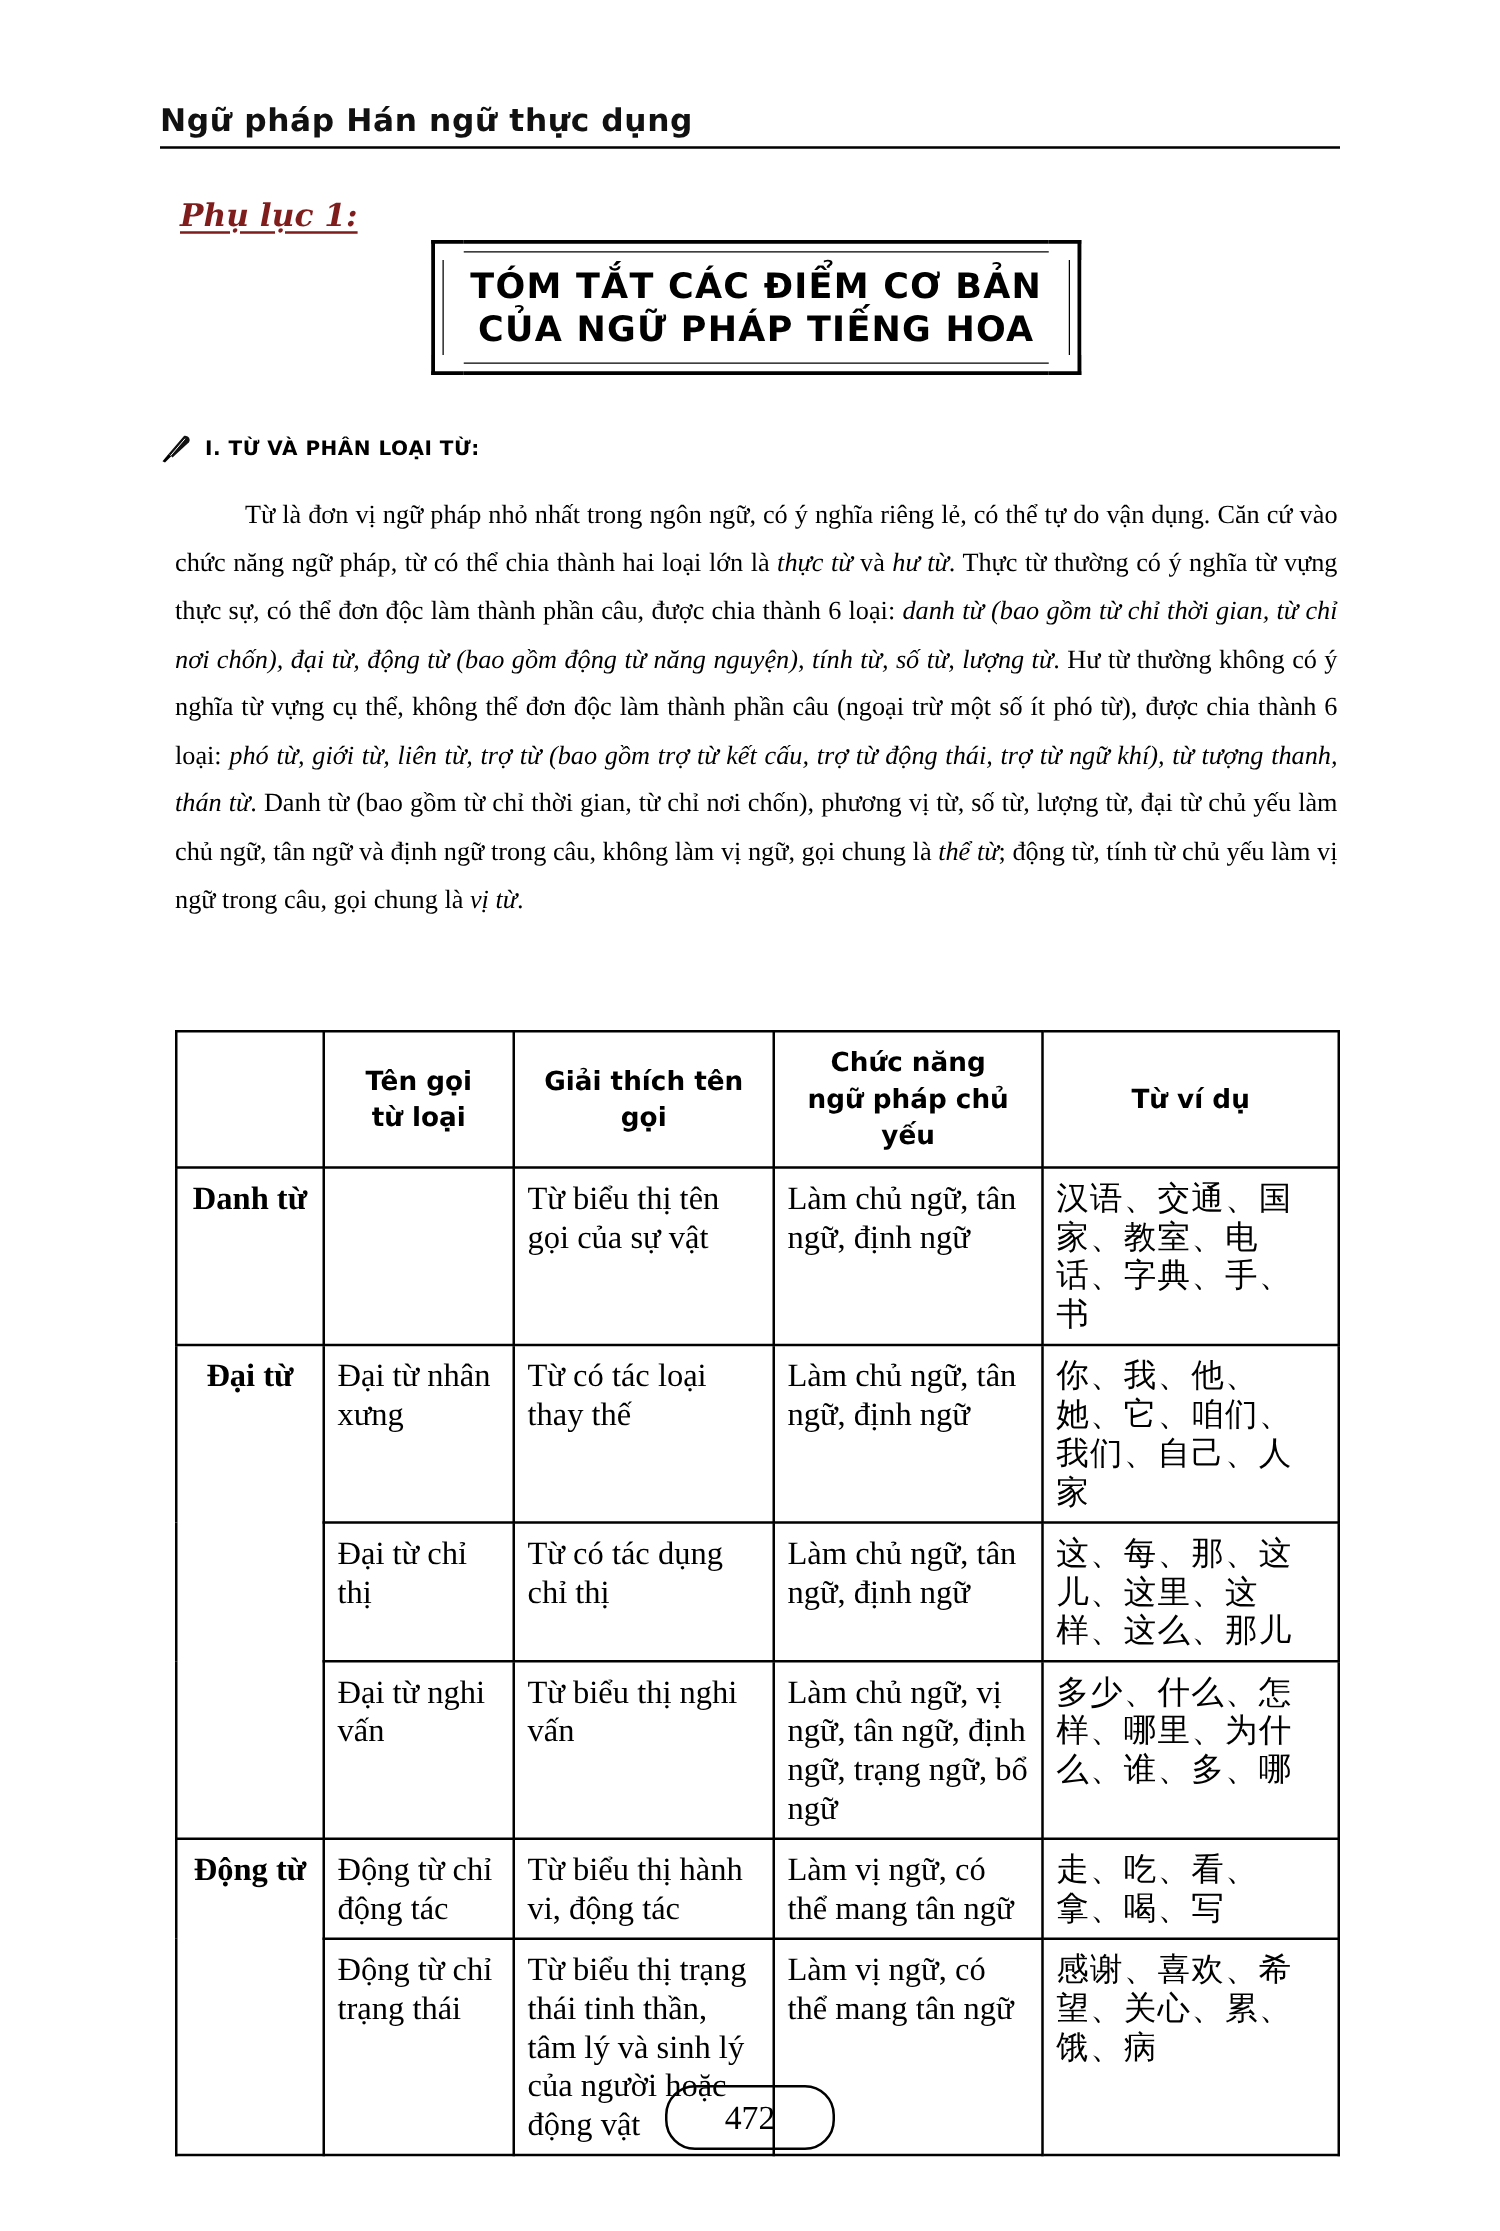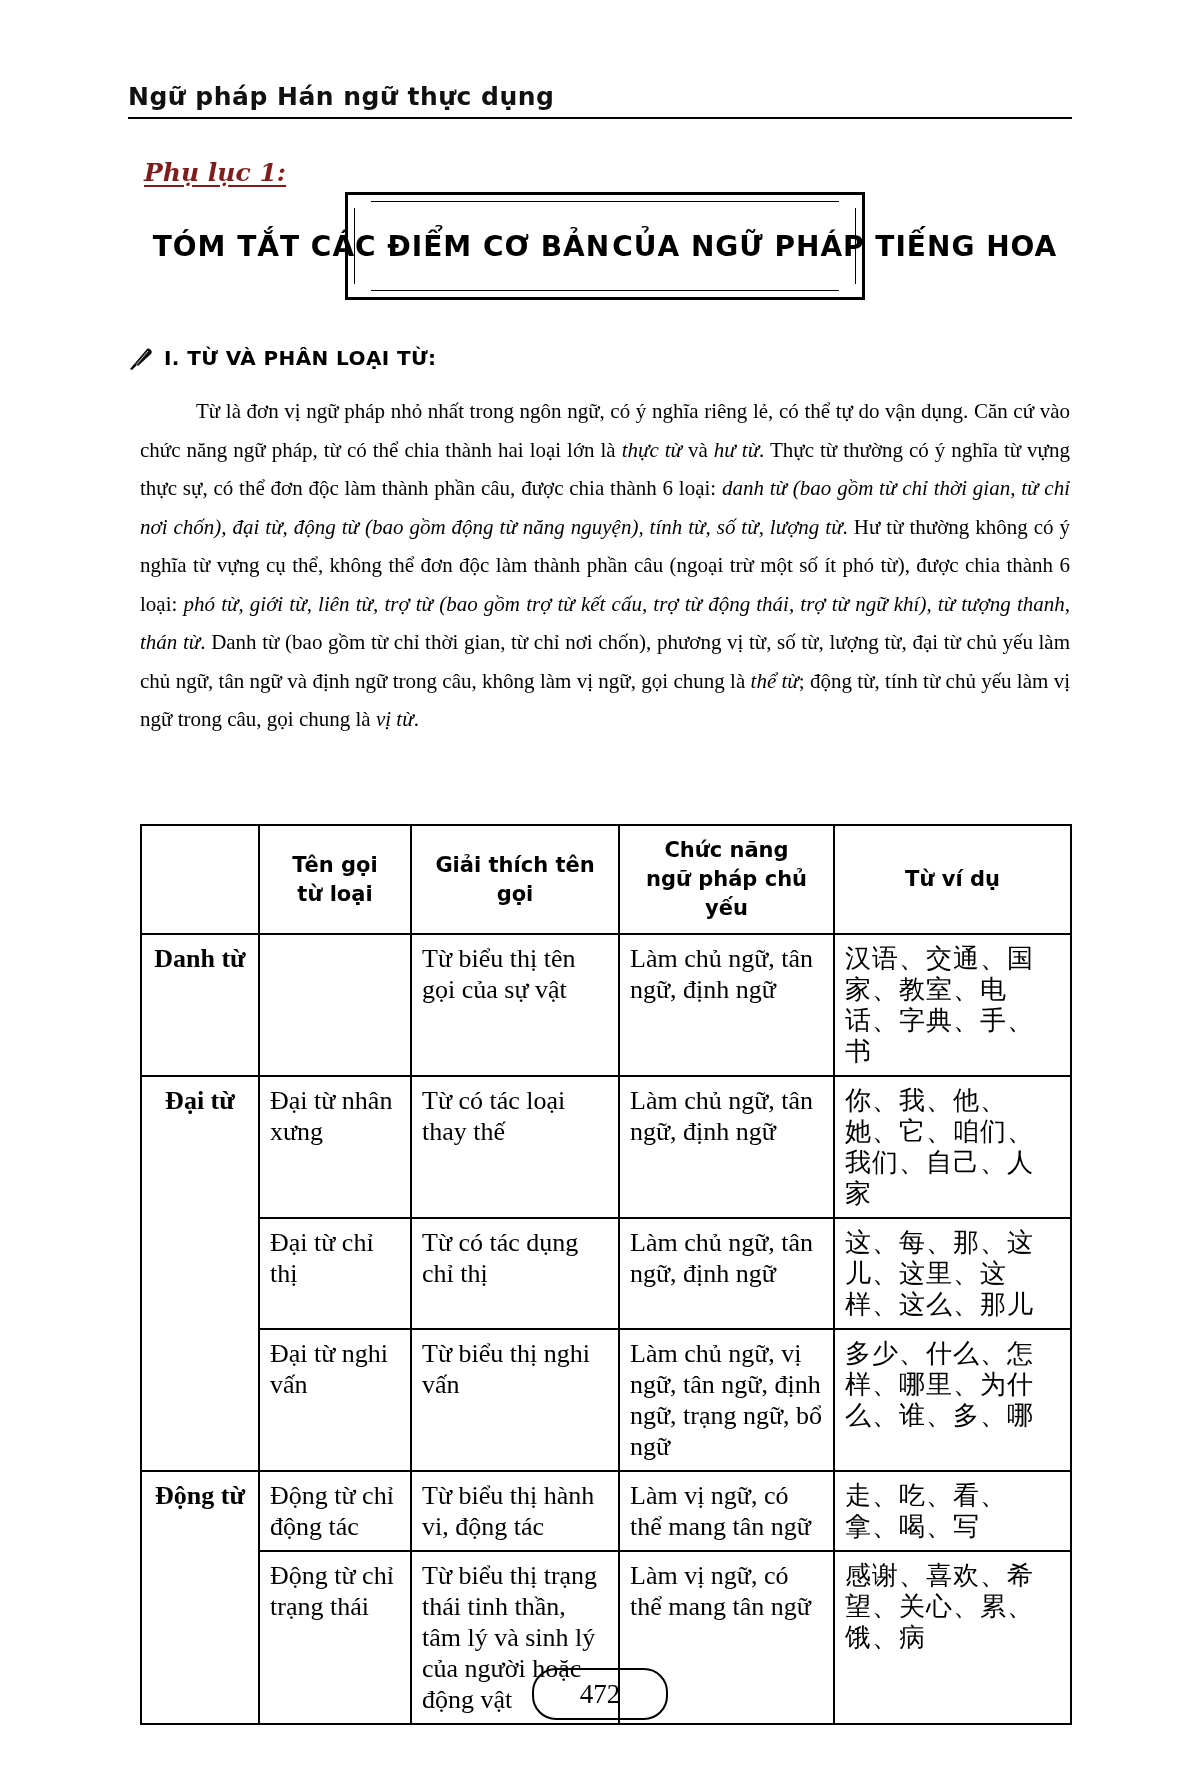--- a/index.html
+++ b/index.html
@@ -89,21 +89,21 @@
   .corner.tl { left: -3px; top: -3px; border-right: none; border-bottom: none; }
   .corner.tr { right: -3px; top: -3px; border-left: none; border-bottom: none; }
   .corner.bl { left: -3px; bottom: -3px; border-right: none; border-top: none; }
   .corner.br { right: -3px; bottom: -3px; border-left: none; border-top: none; }
   .title-lines {
     position: absolute;
     left: 0; top: 0;
     width: 520px;
     height: 108px;
     display: flex;
-    flex-direction: row;
+    flex-direction: column;
     align-items: center;
     justify-content: center;
     gap: 2px;
   }
   .title-line {
     font-family: "DejaVu Sans", sans-serif;
     font-size: 28px;
     font-weight: 700;
     letter-spacing: 1px;
     color: #000;
@@ -114,21 +114,21 @@
     position: absolute;
     left: 128px;
     top: 345px;
     display: flex;
     align-items: center;
     gap: 10px;
   }
   .pen-icon { width: 26px; height: 26px; display: block; }
   .section-heading-text {
     font-family: "DejaVu Sans", sans-serif;
-    font-size: 20px;
+    font-size: 16px;
     font-weight: 700;
     letter-spacing: 0.4px;
   }
   
   .body-text {
     position: absolute;
     left: 140px;
     top: 392px;
     width: 930px;
     font-family: "Liberation Serif", serif;

